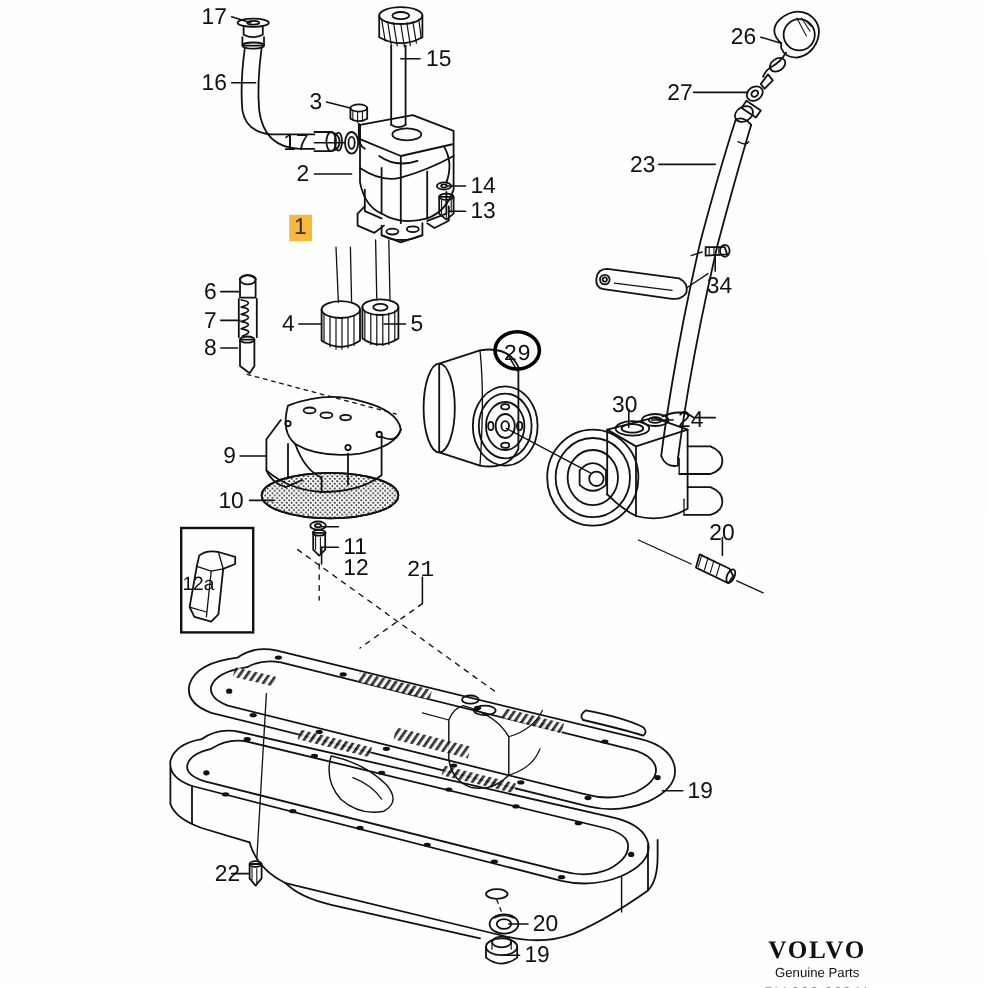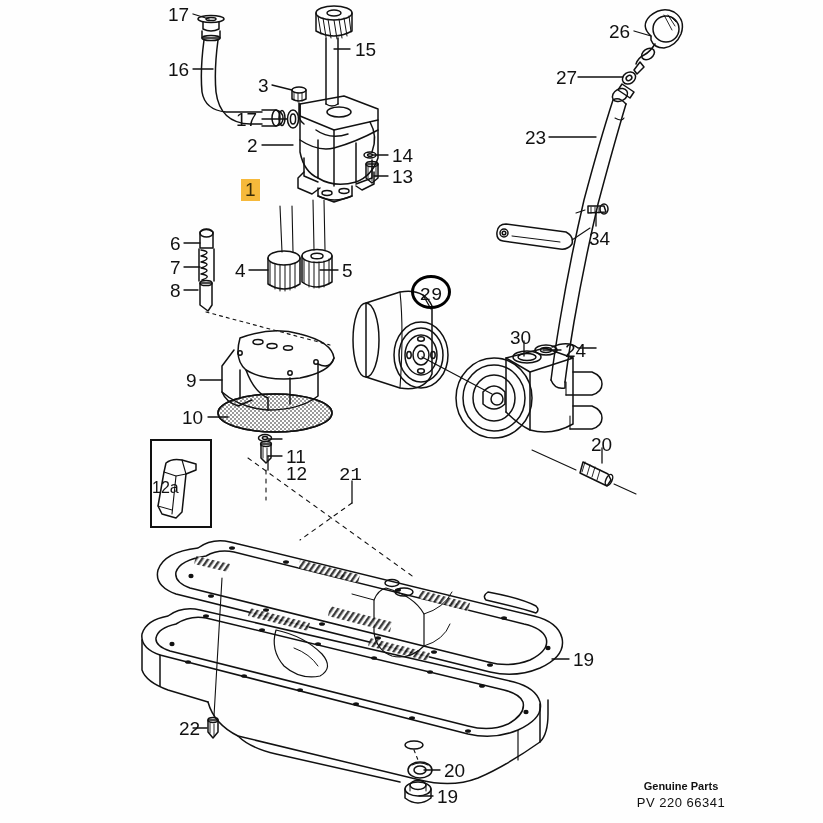--- a/index.html
+++ b/index.html
@@ -64,21 +64,21 @@
     color: #111111;
   }
   #brand-wordmark {
     font-family: "Liberation Serif", serif;
     font-weight: bold;
     font-size: 21px;
     letter-spacing: 1.5px;
   }
   #brand-tagline {
     font-size: 11px;
-    font-weight: bold;
+    font-weight: normal;
     letter-spacing: 0px;
     margin-top: 1px;
   }
   #brand-partno {
     font-size: 13px;
     letter-spacing: 0.5px;
     margin-top: 3px;
   }
   .inset-frame {
     position: absolute;
@@ -576,17 +576,18 @@
   <div class="callout" style="left:589px; top:229px;">34</div>
   <div class="callout" style="left:510px; top:328px;">30</div>
   <div class="callout" style="left:565px; top:341px;">24</div>
   <div class="callout" style="left:591px; top:435px;">20</div>
 
   <div class="badge-circled" style="left:411px; top:275px;">
     <span>29</span>
   </div>
 
   <div id="brand-block" style="left:596px; top:779px; width:170px;">
+    <div id="brand-wordmark">VOLVO</div>
     <div id="brand-tagline">Genuine Parts</div>
     <div id="brand-partno">PV 220 66341</div>
   </div>
 
 </div>
 
 </body></html>

